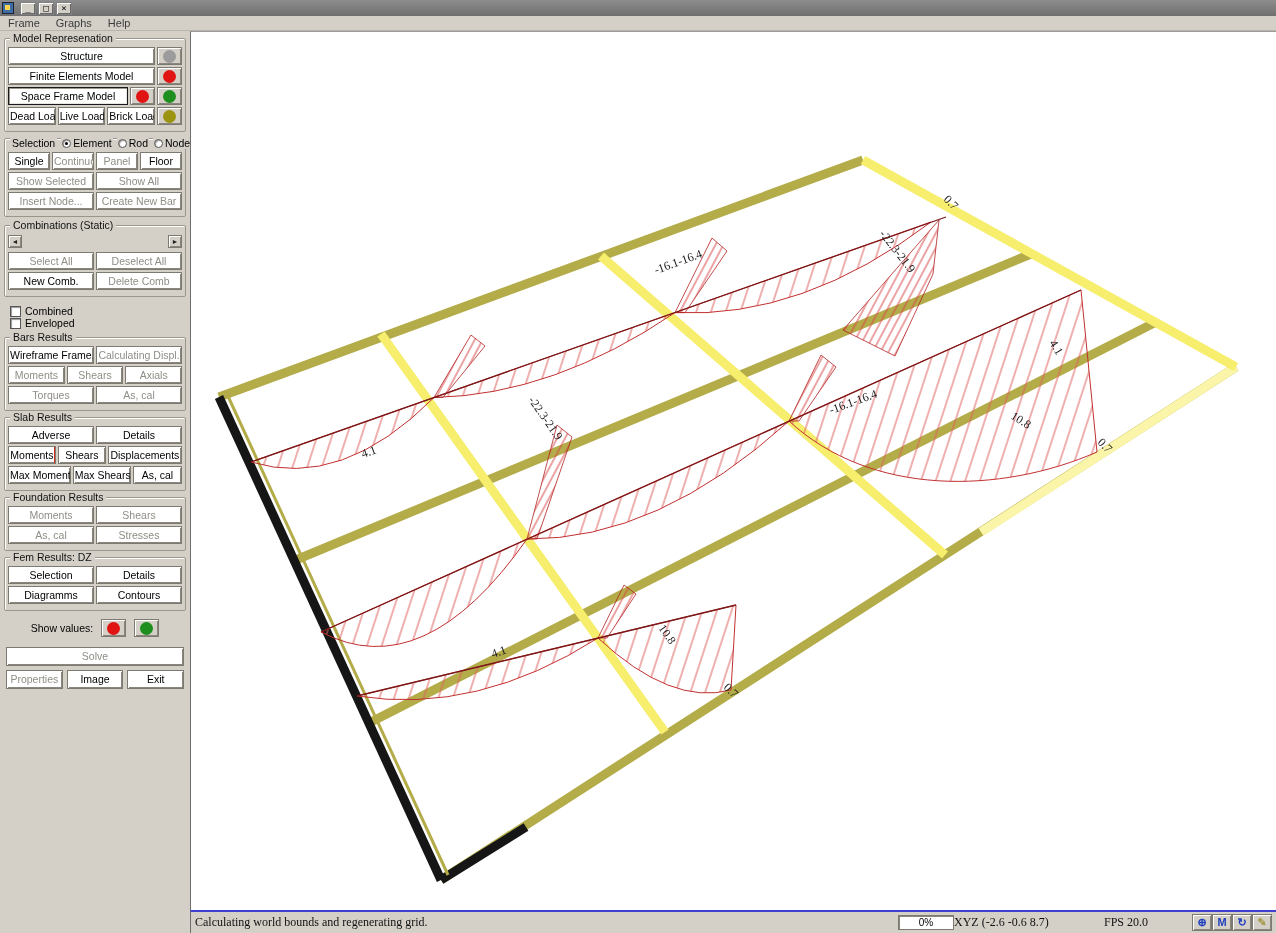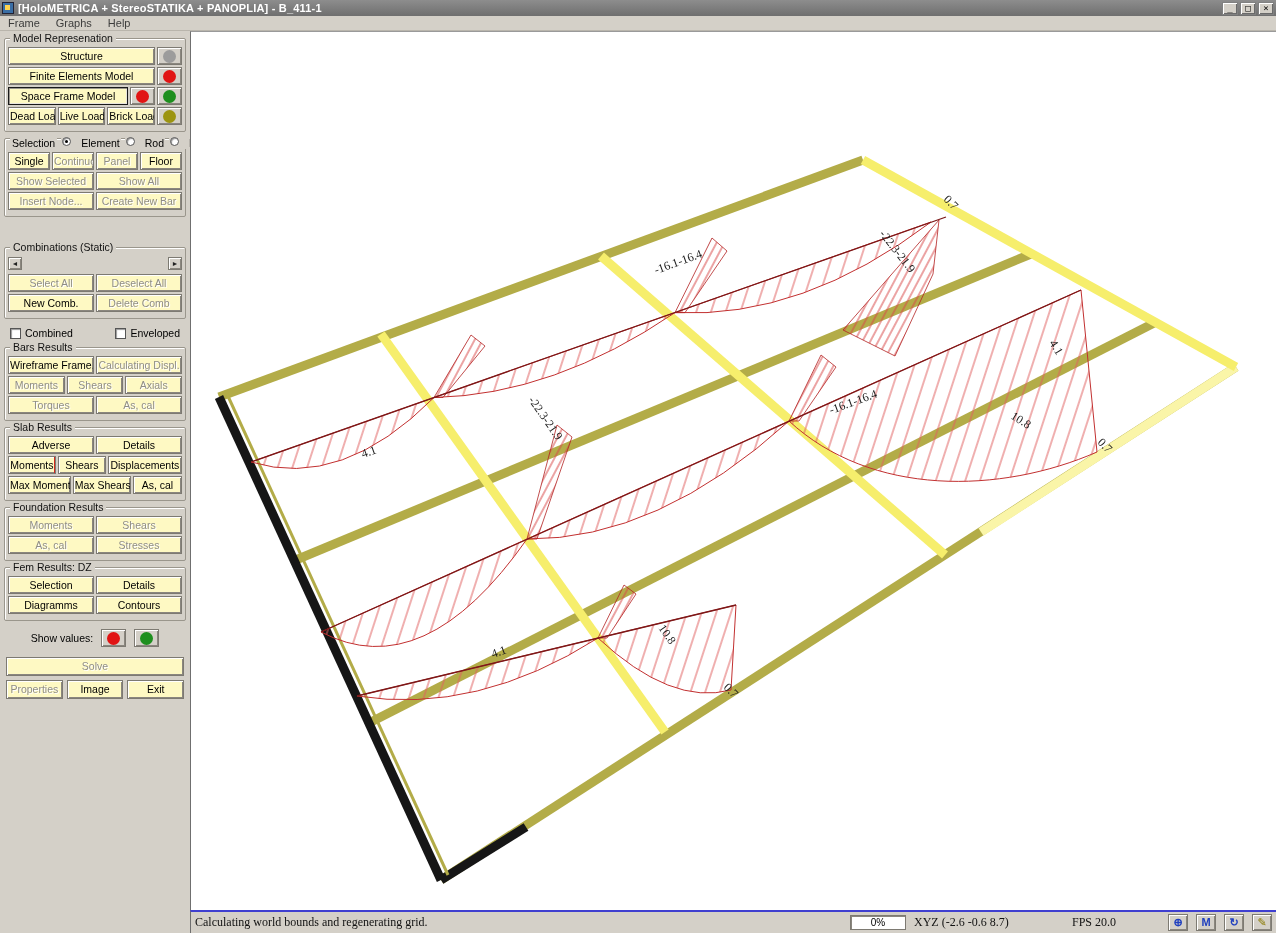--- a/index.html
+++ b/index.html
@@ -17,73 +17,72 @@
   
   #main { display:flex; height:879px; }
   #sidebar { width:190px; background:#d4d0c8; padding:3px 4px 0 4px; position:relative; flex:none; }
   #viewport { flex:1; background:#fff; border-left:1px solid #6f6f6f; border-top:1px solid #9a9a9a; position:relative; }
   #viewport svg { position:absolute; left:0; top:0; }
 
   
   .grp { border:1px solid #9a968c; box-shadow:1px 1px 0 #ffffff inset; border-radius:2px; margin:4px 0 6px 0; padding:8px 3px 4px 3px; position:relative; }
   .grp-label { position:absolute; top:-7px; left:5px; background:#d4d0c8; font-size:10.5px; color:#111; padding:0 3px; white-space:nowrap; }
   .row { display:flex; gap:2px; margin-bottom:2px; align-items:center; }
-  .btn { flex:1; height:18px; background:#fef9c3; border:1px solid #7d7a72; box-shadow:inset 1px 1px 0 #fff, inset -1px -1px 0 #8a867e; font-size:10.5px; font-family:"Liberation Sans",sans-serif; color:#000; white-space:nowrap; overflow:hidden; text-align:center; line-height:16px; padding:0 1px; }
+  .btn { flex:1; height:18px; background:#ffffff; border:1px solid #7d7a72; box-shadow:inset 1px 1px 0 #fff, inset -1px -1px 0 #8a867e; font-size:10.5px; font-family:"Liberation Sans",sans-serif; color:#000; white-space:nowrap; overflow:hidden; text-align:center; line-height:16px; padding:0 1px; }
   .btn.dis { color:#8f8d86; text-shadow:1px 1px 0 #fff; }
   .btn.pressed { border:1px solid #1a1a1a; box-shadow:inset 1px 1px 0 #9b978f, inset -1px -1px 0 #e9e6df; }
   .indbox { flex:none; width:25px; height:18px; background:#d4d0c8; border:1px solid #7d7a72; box-shadow:inset 1px 1px 0 #fff, inset -1px -1px 0 #8a867e; display:flex; align-items:center; justify-content:center; }
   .ind { width:13px; height:13px; border-radius:50%; display:block; }
   .ind.gray { background:#9c9c9c; } .ind.red { background:#e11414; } .ind.green { background:#1e8f1e; } .ind.olive { background:#9c9410; }
 
   .ghead { display:flex; align-items:center; gap:4px; margin:-14px 0 3px 2px; }
   .ghead .gl { background:#d4d0c8; font-size:10.5px; padding:0 2px; }
-  .radio { display:flex; gap:10px; background:#d4d0c8; padding:0 1px; font-size:10.5px; }
+  .radio { display:flex; align-items:center; gap:2px; background:#d4d0c8; padding:0 1px; font-size:10.5px; }
   .rb { width:9px; height:9px; border-radius:50%; background:#fff; border:1px solid #555; box-shadow:inset 1px 1px 1px #999; position:relative; display:inline-block; }
   .rb.on::after { content:""; position:absolute; left:2px; top:2px; width:3px; height:3px; border-radius:50%; background:#000; }
 
   
   #combo-wrap { display:flex; }
   #combo-list { flex:1; height:62px; background:#fff; border:1px solid #7d7a72; box-shadow:inset 1px 1px 0 #8a867e; font-family:"Liberation Mono","DejaVu Sans Mono",monospace; font-size:10.5px; overflow:hidden; }
   .li { padding:0 2px; height:13px; line-height:13px; white-space:nowrap; }
   .li.sel { background:#000080; color:#fff; }
   .sbar-v { width:14px; height:62px; display:flex; flex-direction:column; justify-content:space-between; }
   .sbar-h { height:13px; display:flex; justify-content:space-between; margin-top:1px; }
   .sbtn { width:14px; height:13px; background:#d4d0c8; border:1px solid #7d7a72; box-shadow:inset 1px 1px 0 #fff, inset -1px -1px 0 #8a867e; font-size:7px; line-height:11px; text-align:center; color:#222; }
-  .chk-row { display:flex; justify-content:space-between; padding:2px 6px 4px 6px; }
+  .chk-row { display:flex; justify-content:space-between; padding:2px 6px 4px 6px;flex-direction:column; }
   .chk { display:flex; align-items:center; gap:4px; font-size:10.5px; }
   .box { width:11px; height:11px; background:#fff; border:1px solid #555; box-shadow:inset 1px 1px 1px #999; display:inline-block; }
 
   
   .rel { position:relative; }
   #moments-rect { position:absolute; left:-4px; top:-4px; right:-2px; bottom:-4px; border:3px solid #d22a1e; border-radius:4px; pointer-events:none; z-index:5; }
 
   #show-values-row { display:flex; align-items:center; justify-content:center; gap:8px; margin:8px 0 10px 0; font-size:10.5px; }
   #solve-row { margin:4px 2px; } #action-row { display:flex; gap:4px; margin:2px 2px; }
   .btn.tall { height:19px; }
 
   
   #bottom { display:flex; height:23px; }
   #bstub { width:190px; background:#d4d0c8; flex:none; }
-  #statusbar { flex:1; background:#d4d0c8; border-top:2px solid #3f3fd0; border-left:1px solid #6f6f6f; display:flex; align-items:center; padding:0 4px; gap:8px; }
+  #statusbar { flex:1; background:#d4d0c8; border-top:2px solid #3f3fd0; border-left:1px solid #6f6f6f; display:flex; align-items:center; padding:0 4px; }
   #status-msg { flex:1; font-family:"Liberation Serif",serif; font-size:12px; color:#111; white-space:nowrap; overflow:hidden; }
   #progress { width:56px; height:15px; background:#fff; border:1px solid #7d7a72; box-shadow:inset 1px 1px 0 #8a867e; font-size:10px; text-align:center; line-height:14px; flex:none; }
   #xyz { width:150px; font-family:"Liberation Serif",serif; font-size:12px; color:#111; flex:none; }
   #fps { width:88px; font-family:"Liberation Serif",serif; font-size:12px; color:#111; flex:none; }
   .sicon { width:20px; height:17px; background:#d4d0c8; border:1px solid #7d7a72; box-shadow:inset 1px 1px 0 #fff, inset -1px -1px 0 #8a867e; font-size:11px; text-align:center; line-height:15px; flex:none; }
   .sicon.blue { color:#1f3fbf; font-weight:bold; } .sicon.yel { color:#8a7a00; }
 
   
   .ml { font-family:"Liberation Serif",serif; font-size:12px; fill:#1c1c1c; }
 </style>
 </head>
 <body>
 
 <div id="titlebar">
   <div id="app-icon"></div>
-  <div id="title-text">[HoloMETRICA + StereoSTATIKA + PANOPLIA] - B_411-1</div>
   <div class="winbtn">_</div>
   <div class="winbtn">□</div>
   <div class="winbtn">×</div>
 </div>
 
 <div id="menubar">
   <span class="menu-item">Frame</span>
   <span class="menu-item">Graphs</span>
   <span class="menu-item">Help</span>
 </div>
@@ -150,21 +149,21 @@
       <div class="row">
         <div class="btn dis">Show Selected</div>
         <div class="btn dis">Show All</div>
       </div>
       <div class="row">
         <div class="btn dis">Insert Node...</div>
         <div class="btn dis">Create New Bar</div>
       </div>
     </div>
 
-    <div class="grp" style="margin-top:30px">
+    <div class="grp" style="margin-top:8px">
       <div class="grp-label">Combinations (Static)</div>
       <div class="sbar-h">
         <div class="sbtn">◄</div>
         <div class="sbtn">►</div>
       </div>
       <div class="row" style="margin-top:4px">
         <div class="btn dis">Select All</div>
         <div class="btn dis">Deselect All</div>
       </div>
       <div class="row">

